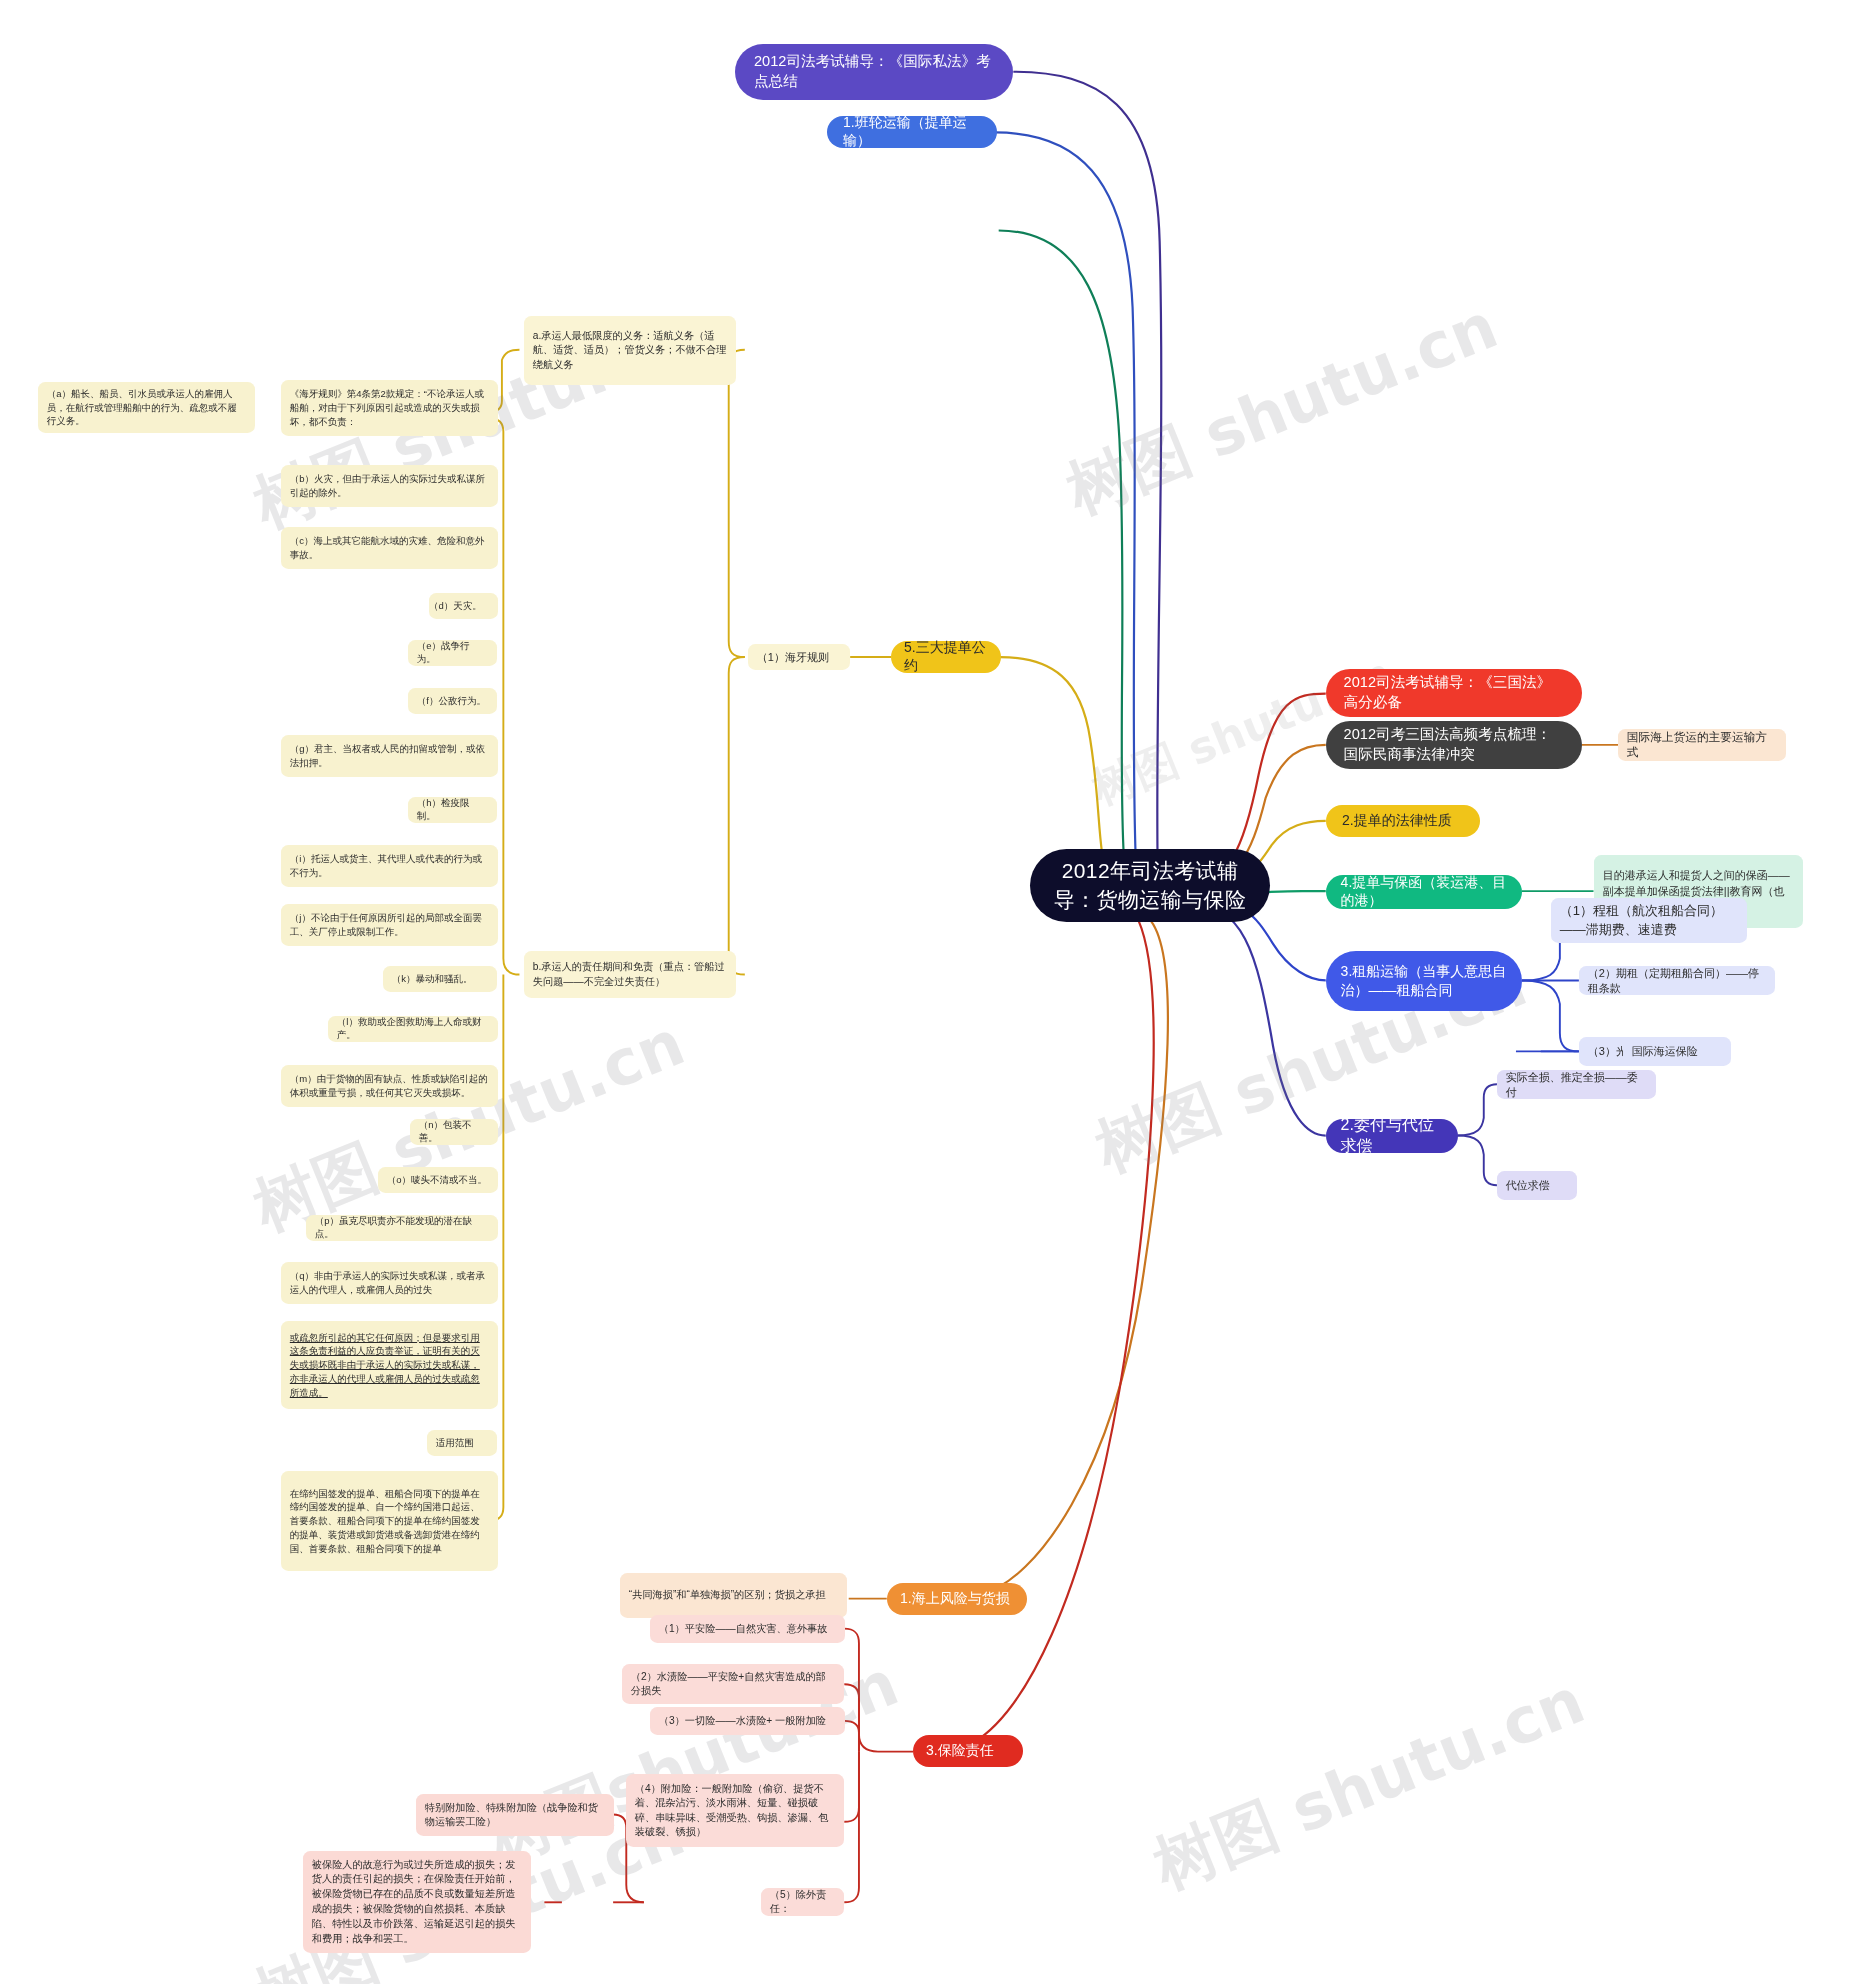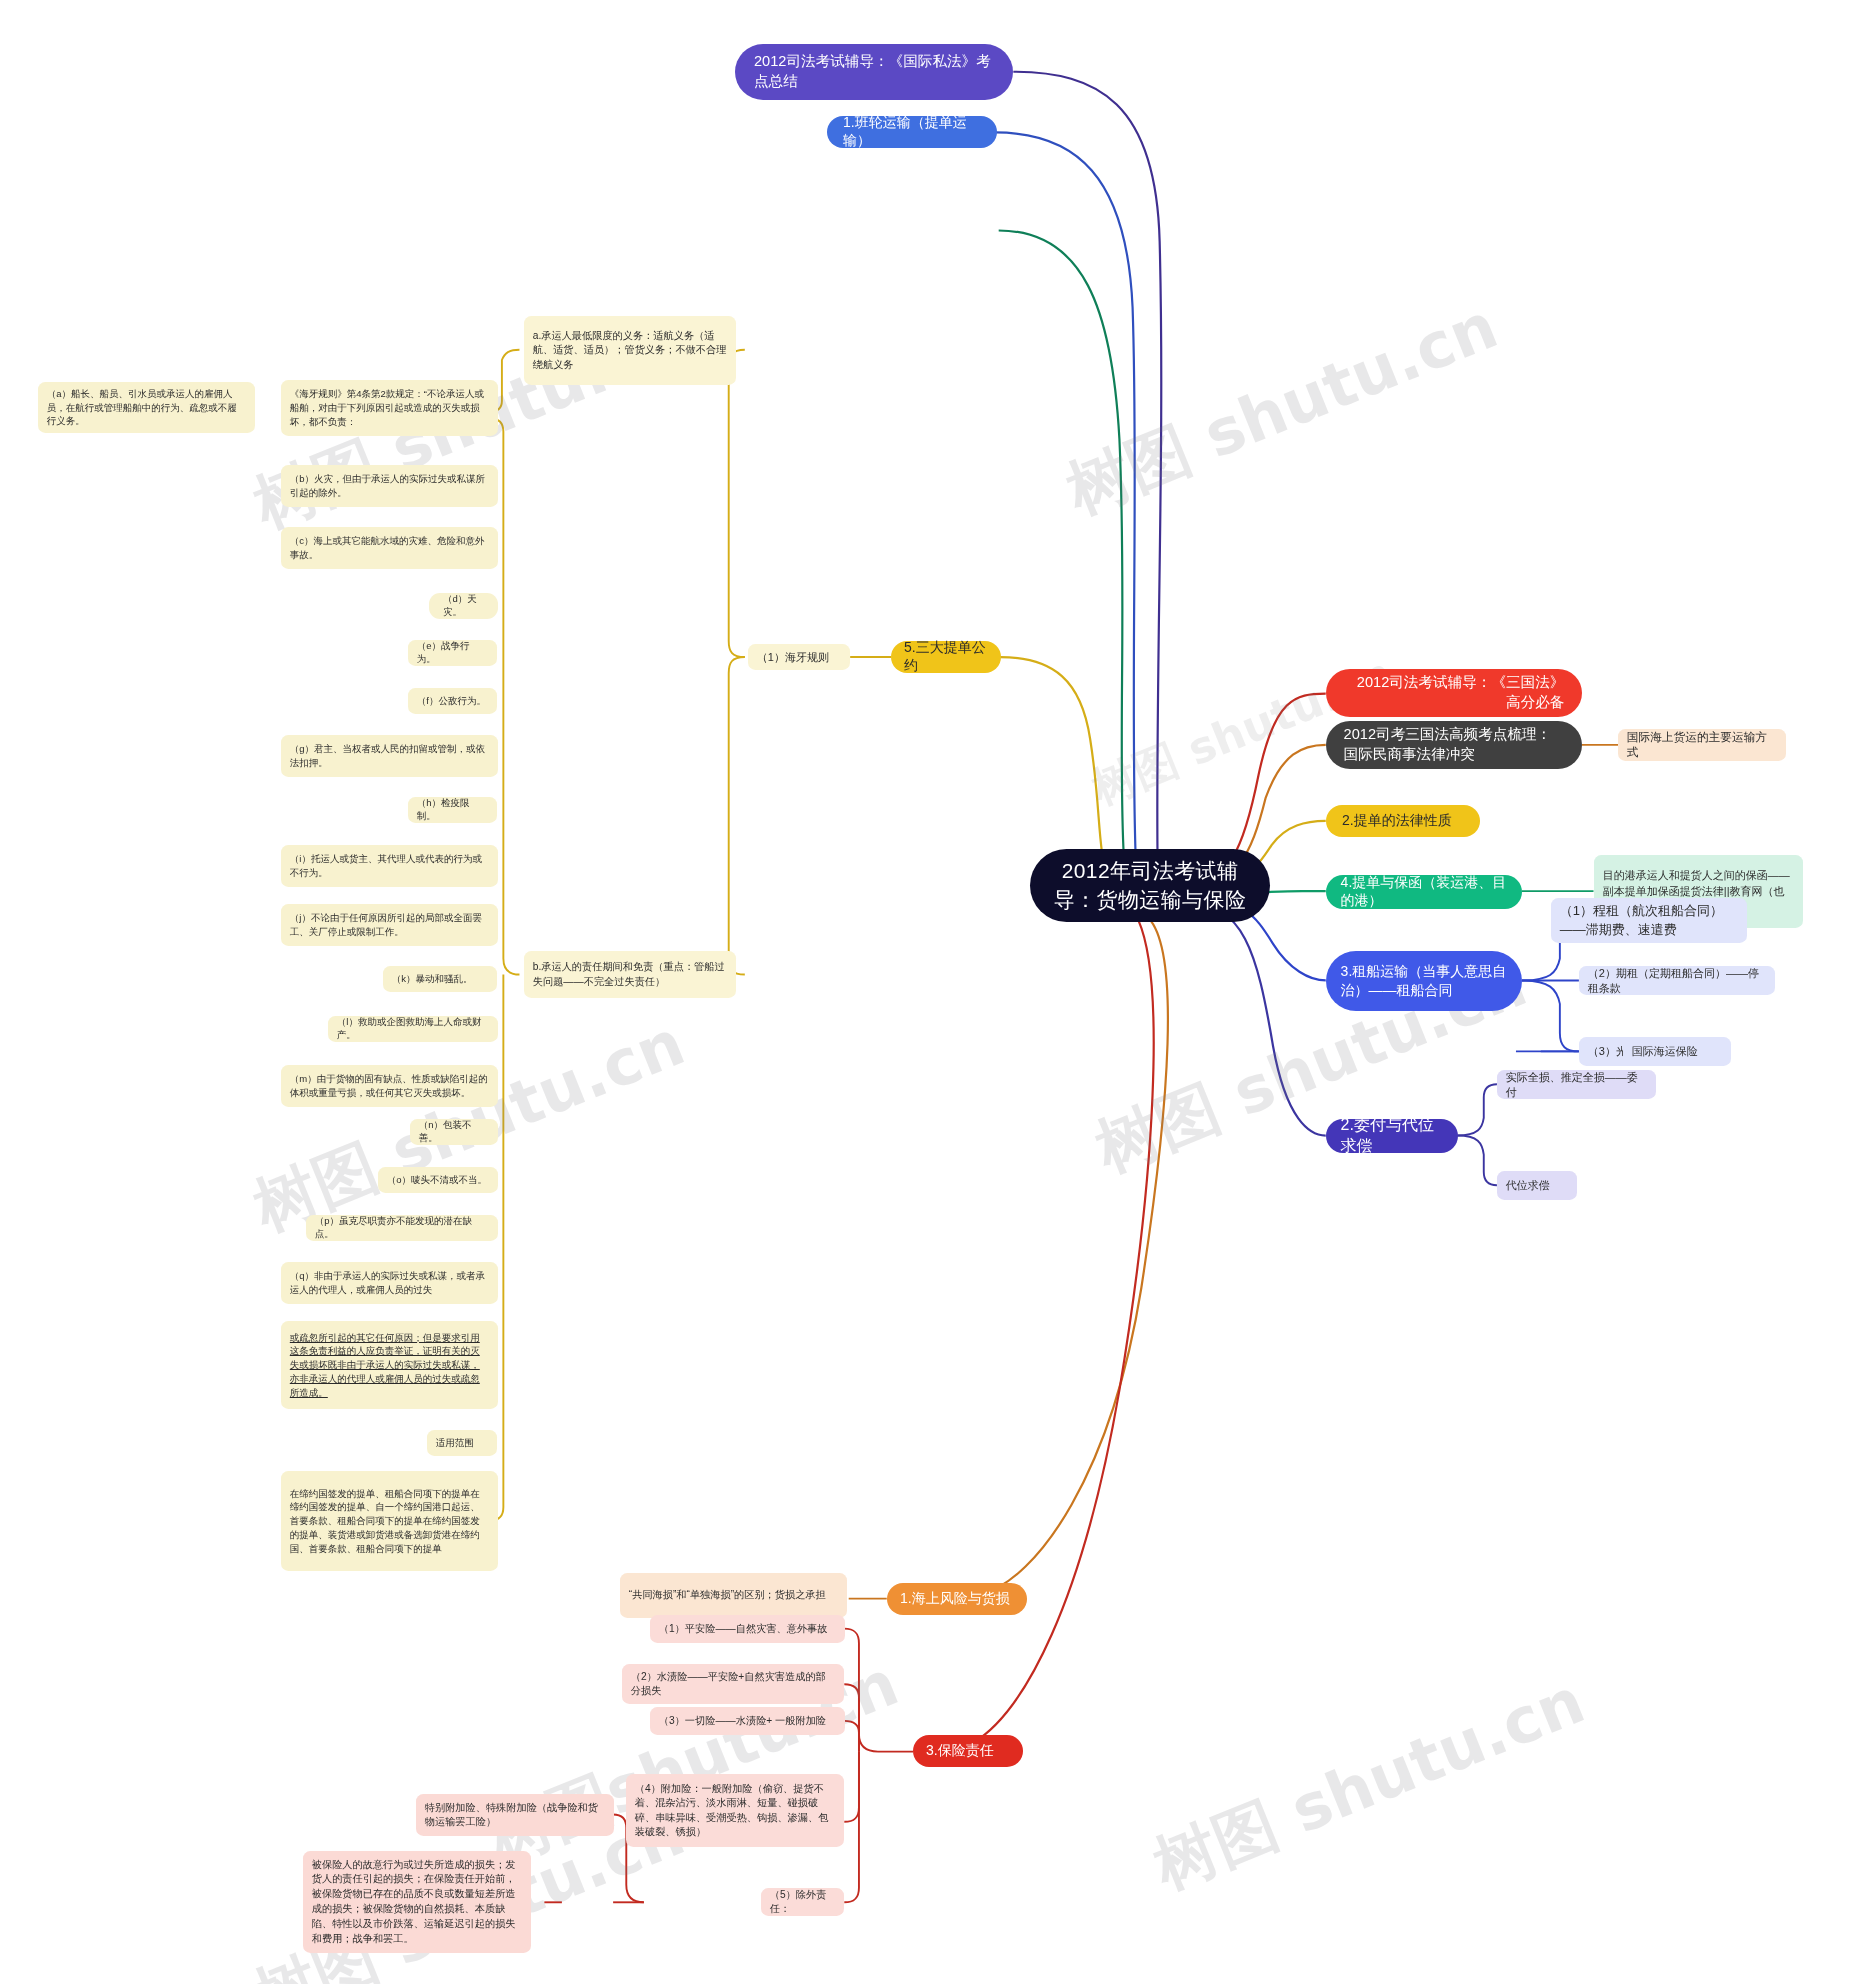--- a/index.html
+++ b/index.html
@@ -126,21 +126,21 @@
 
   <div class="node pill c-purple" style="left:735px;top:44px;width:278px;height:56px;font-size:14.6px;line-height:1.35;padding:0 19px;">
     <span>2012司法考试辅导：《国际私法》考点总结</span>
   </div>
 
   <div class="node pill c-blue" style="left:827px;top:116px;width:170px;height:32px;font-size:14px;padding:0 16px;">
     <span>1.班轮运输（提单运输）</span>
   </div>
 
 
-  <div class="node pill c-red" style="left:1326px;top:669px;width:256px;height:48px;font-size:14.6px;line-height:1.35;padding:0 17.6px;text-align:right;">
+  <div class="node pill c-red" style="left:1326px;top:669px;width:256px;height:48px;font-size:14.6px;line-height:1.35;padding:0 17.6px;">
     <span>2012司法考试辅导：《三国法》高分必备</span>
   </div>
 
   <div class="node pill c-orange" style="left:1326px;top:721px;width:256px;height:48px;font-size:14.6px;line-height:1.35;padding:0 17.6px;">
     <span>2012司考三国法高频考点梳理：国际民商事法律冲突</span>
   </div>
   <div class="node leaf l-peach" style="left:1618px;top:729px;width:168px;height:32px;font-size:11.7px;padding:0 8.8px;">
     <span>国际海上货运的主要运输方式</span>
   </div>
 
@@ -201,21 +201,21 @@
 
   <div class="node leaf l-cream" style="left:281px;top:380px;width:217px;height:56px;font-size:9.5px;line-height:1.45;padding:0 8.8px;">
     <span>《海牙规则》第4条第2款规定：“不论承运人或船舶，对由于下列原因引起或造成的灭失或损坏，都不负责：</span>
   </div>
   <div class="node leaf l-cream" style="left:281px;top:465px;width:217px;height:42px;font-size:9.5px;line-height:1.45;padding:0 8.8px;">
     <span>（b）火灾，但由于承运人的实际过失或私谋所引起的除外。</span>
   </div>
   <div class="node leaf l-cream" style="left:281px;top:527px;width:217px;height:42px;font-size:9.5px;line-height:1.45;padding:0 8.8px;">
     <span>（c）海上或其它能航水域的灾难、危险和意外事故。</span>
   </div>
-  <div class="node leaf l-cream" style="left:429px;top:593px;width:69px;height:26px;font-size:9.5px;padding:0 14px;border-radius:11px;">
+  <div class="node leaf l-cream" style="left:429px;top:593px;width:69px;height:26px;font-size:9.5px;padding:0 0;">
     <span>（d）天灾。</span>
   </div>
   <div class="node leaf l-cream" style="left:408px;top:640px;width:89px;height:26px;font-size:9.5px;padding:0 8.8px;">
     <span>（e）战争行为。</span>
   </div>
   <div class="node leaf l-cream" style="left:408px;top:688px;width:89px;height:26px;font-size:9.5px;padding:0 8.8px;">
     <span>（f）公敌行为。</span>
   </div>
   <div class="node leaf l-cream" style="left:281px;top:735px;width:217px;height:42px;font-size:9.5px;line-height:1.45;padding:0 8.8px;">
     <span>（g）君主、当权者或人民的扣留或管制，或依法扣押。</span>

